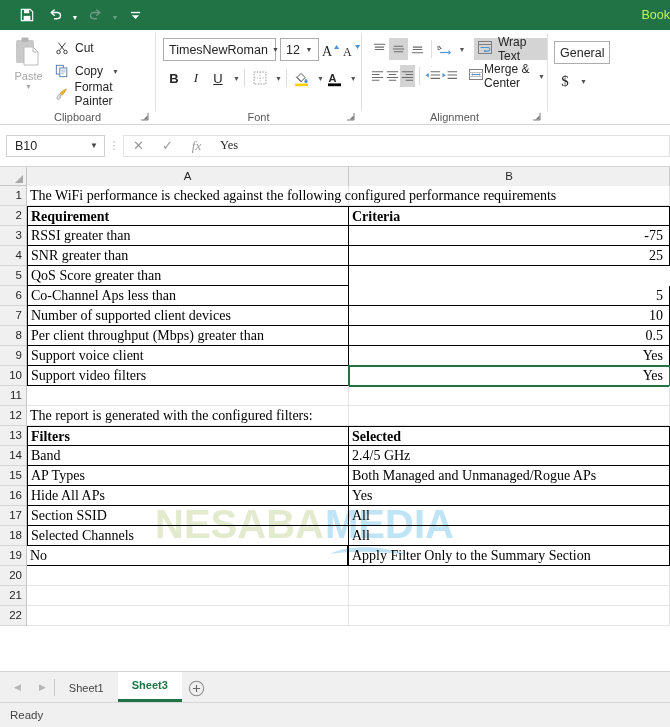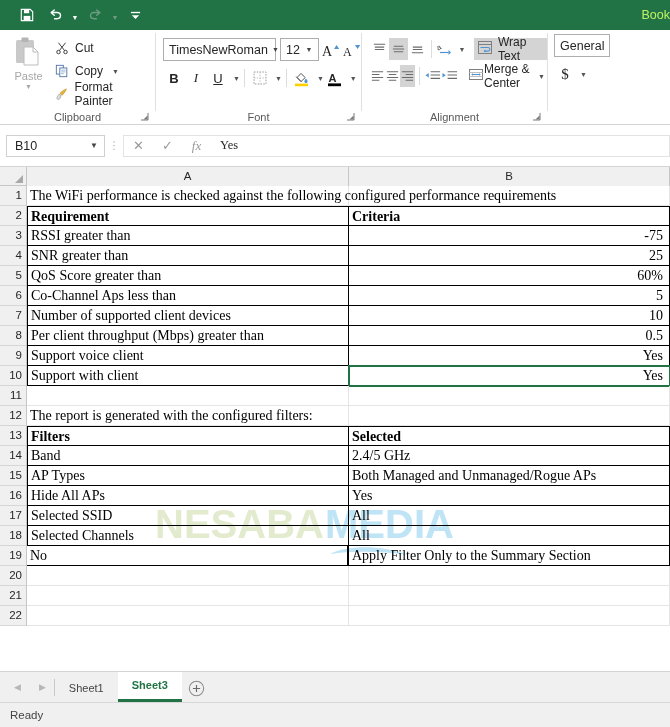--- a/index.html
+++ b/index.html
@@ -120,21 +120,21 @@
     display: flex; align-items: center; gap: 5px; height: 22px; padding: 0 6px 0 3px;
     font-size: 12px; color: #262626; background: #d4d4d4;
   }
   .merge-btn {
     display: flex; align-items: center; height: 22px; padding: 0 2px 0 3px;
     font-size: 12px; color: #262626;
   }
 
   
   .numgrp { width: 45px; }
-  .numgrp .row1 { padding-top: 4px; padding-left: 6px; }
+  .numgrp .row1 { padding-top: 11px; padding-left: 6px; }
   .numgrp .row2 { padding-top: 6px; padding-left: 6px; display: flex; align-items: center; }
   .cbo-num { width: 56px; overflow: hidden; }
 
   
   .fbar {
     flex: 0 0 42px; height: 42px; background: #ffffff; display: flex; align-items: center;
     border-bottom: 1px solid #d4d4d4; padding: 0 0 0 6px;
   }
   .namebox {
     width: 99px; height: 22px; border: 1px solid #d0d0d0; background: #fff;
@@ -556,21 +556,20 @@
           <div class="cell b right bd-b bd-r">-75</div>
         </div>
         <div class="grow">
           <div class="rh">4</div>
           <div class="cell a bd-l bd-b bd-r">SNR greater than</div>
           <div class="cell b right bd-b bd-r">25</div>
         </div>
         <div class="grow">
           <div class="rh">5</div>
           <div class="cell a bd-l bd-b bd-r">QoS Score greater than</div>
-          <div class="cell b right bd-b bd-r">60%</div>
         </div>
         <div class="grow">
           <div class="rh">6</div>
           <div class="cell a bd-l bd-b bd-r">Co-Channel Aps less than</div>
           <div class="cell b right bd-b bd-r">5</div>
         </div>
         <div class="grow">
           <div class="rh">7</div>
           <div class="cell a bd-l bd-b bd-r">Number of supported client devices</div>
           <div class="cell b right bd-b bd-r">10</div>
@@ -580,21 +579,21 @@
           <div class="cell a bd-l bd-b bd-r">Per client throughput (Mbps) greater than</div>
           <div class="cell b right bd-b bd-r">0.5</div>
         </div>
         <div class="grow">
           <div class="rh">9</div>
           <div class="cell a bd-l bd-b bd-r">Support voice client</div>
           <div class="cell b right bd-b bd-r">Yes</div>
         </div>
         <div class="grow">
           <div class="rh">10</div>
-          <div class="cell a bd-l bd-b bd-r">Support with client</div>
+          <div class="cell a bd-l bd-b bd-r">Support video filters</div>
           <div class="cell b right bd-b bd-r selcell">Yes</div>
         </div>
         <div class="grow">
           <div class="rh">11</div>
           <div class="cell a"></div>
           <div class="cell b"></div>
         </div>
         <div class="grow">
           <div class="rh">12</div>
           <div class="cell a" style="overflow: visible; z-index: 6;">The report is generated with the configured filters:</div>
@@ -615,21 +614,21 @@
           <div class="cell a bd-l bd-b bd-r">AP Types</div>
           <div class="cell b bd-b bd-r">Both Managed and Unmanaged/Rogue APs</div>
         </div>
         <div class="grow">
           <div class="rh">16</div>
           <div class="cell a bd-l bd-b bd-r">Hide All APs</div>
           <div class="cell b bd-b bd-r">Yes</div>
         </div>
         <div class="grow">
           <div class="rh">17</div>
-          <div class="cell a bd-l bd-b bd-r">Selected SSID</div>
+          <div class="cell a bd-l bd-b bd-r">Section SSID</div>
           <div class="cell b bd-b bd-r">All</div>
         </div>
         <div class="grow">
           <div class="rh">18</div>
           <div class="cell a bd-l bd-b bd-r">Selected Channels</div>
           <div class="cell b bd-b bd-r">All</div>
         </div>
         <div class="grow">
           <div class="rh">19</div>
           <div class="cell b bd-b bd-r">No</div>

